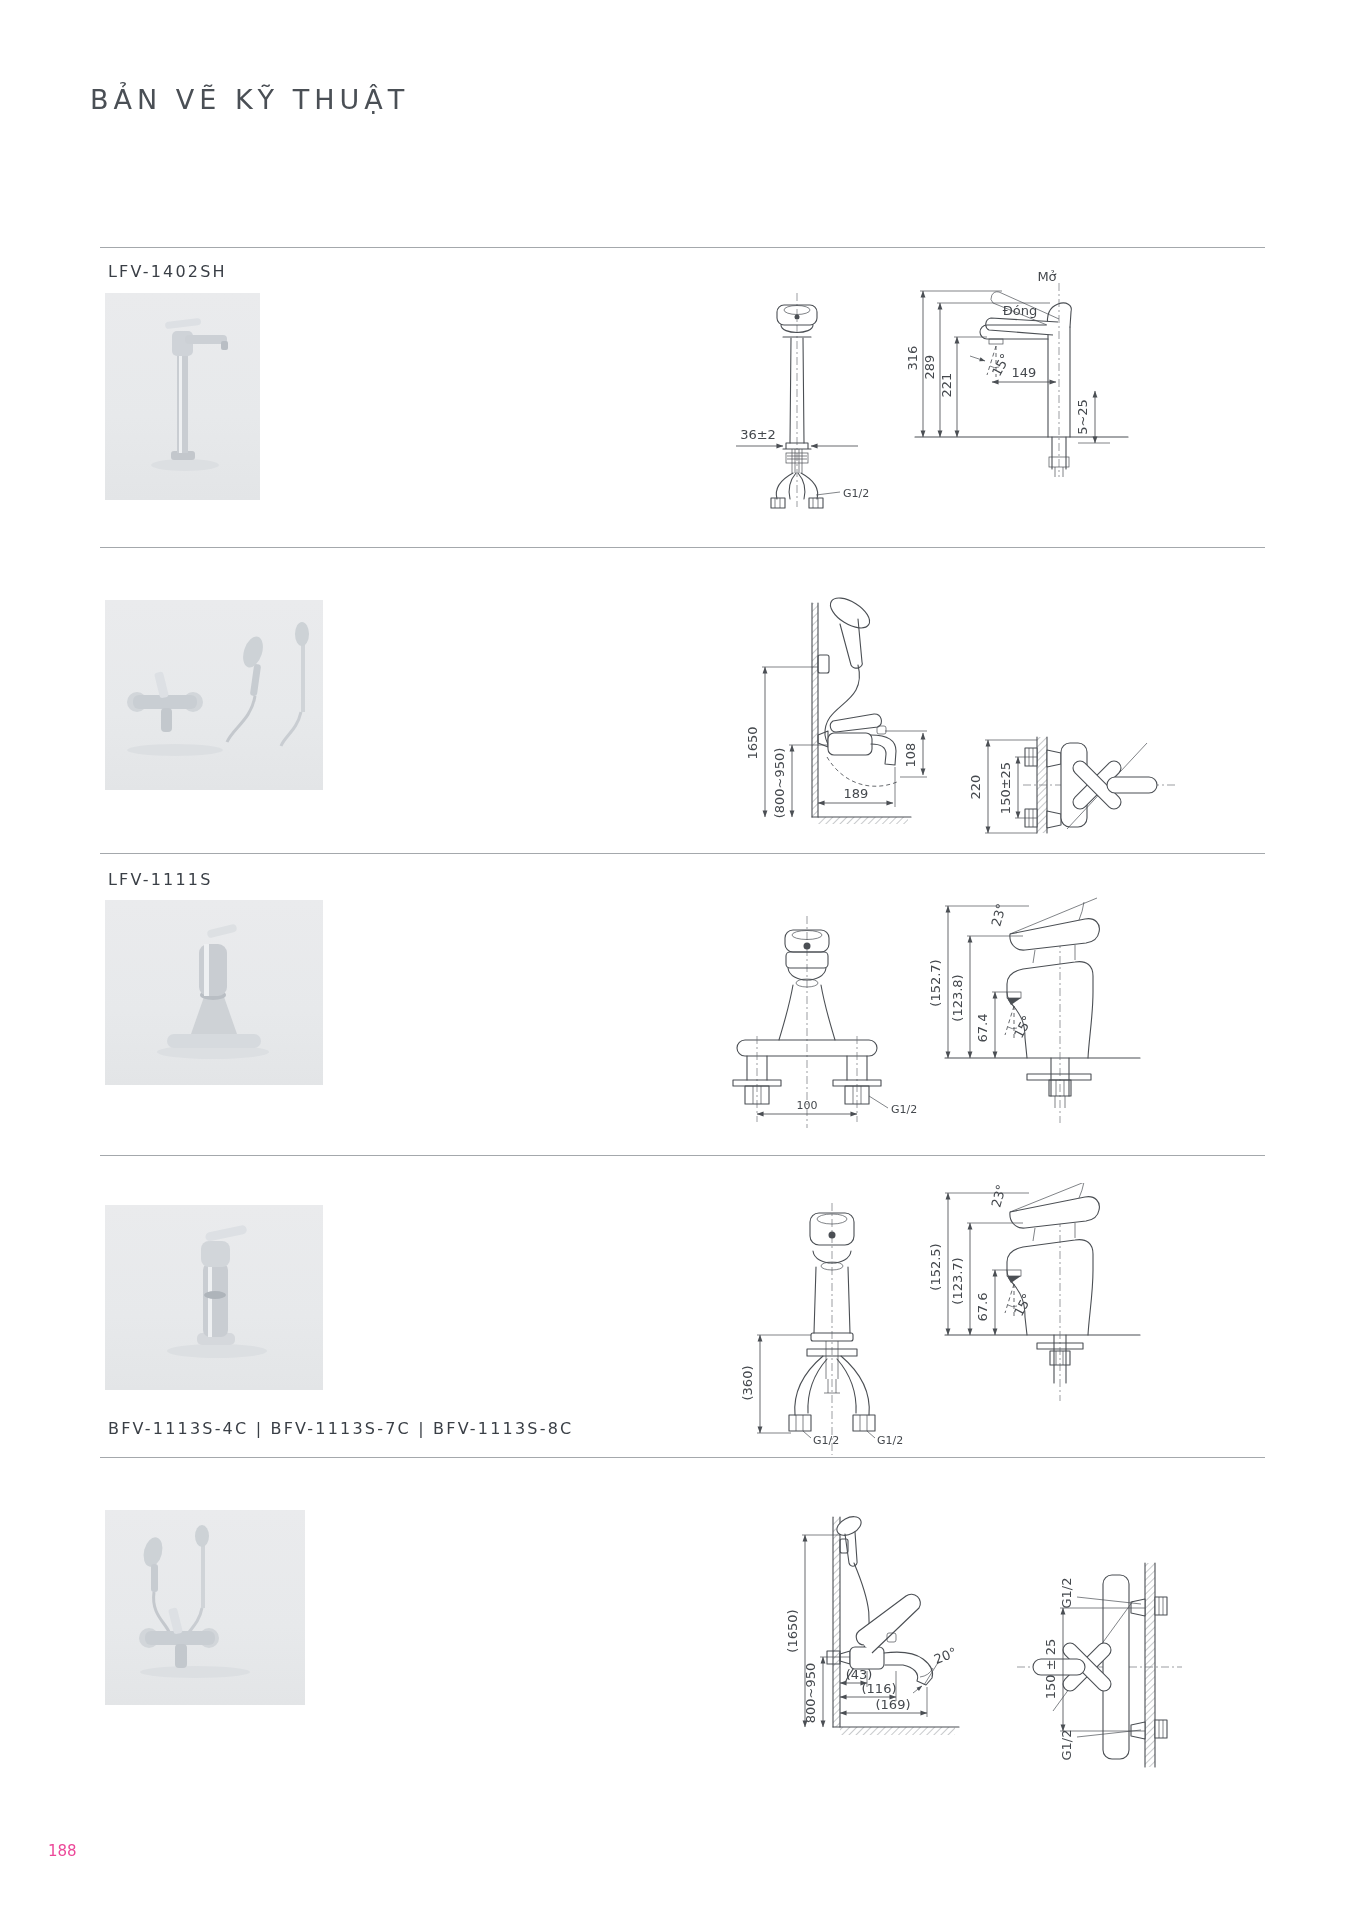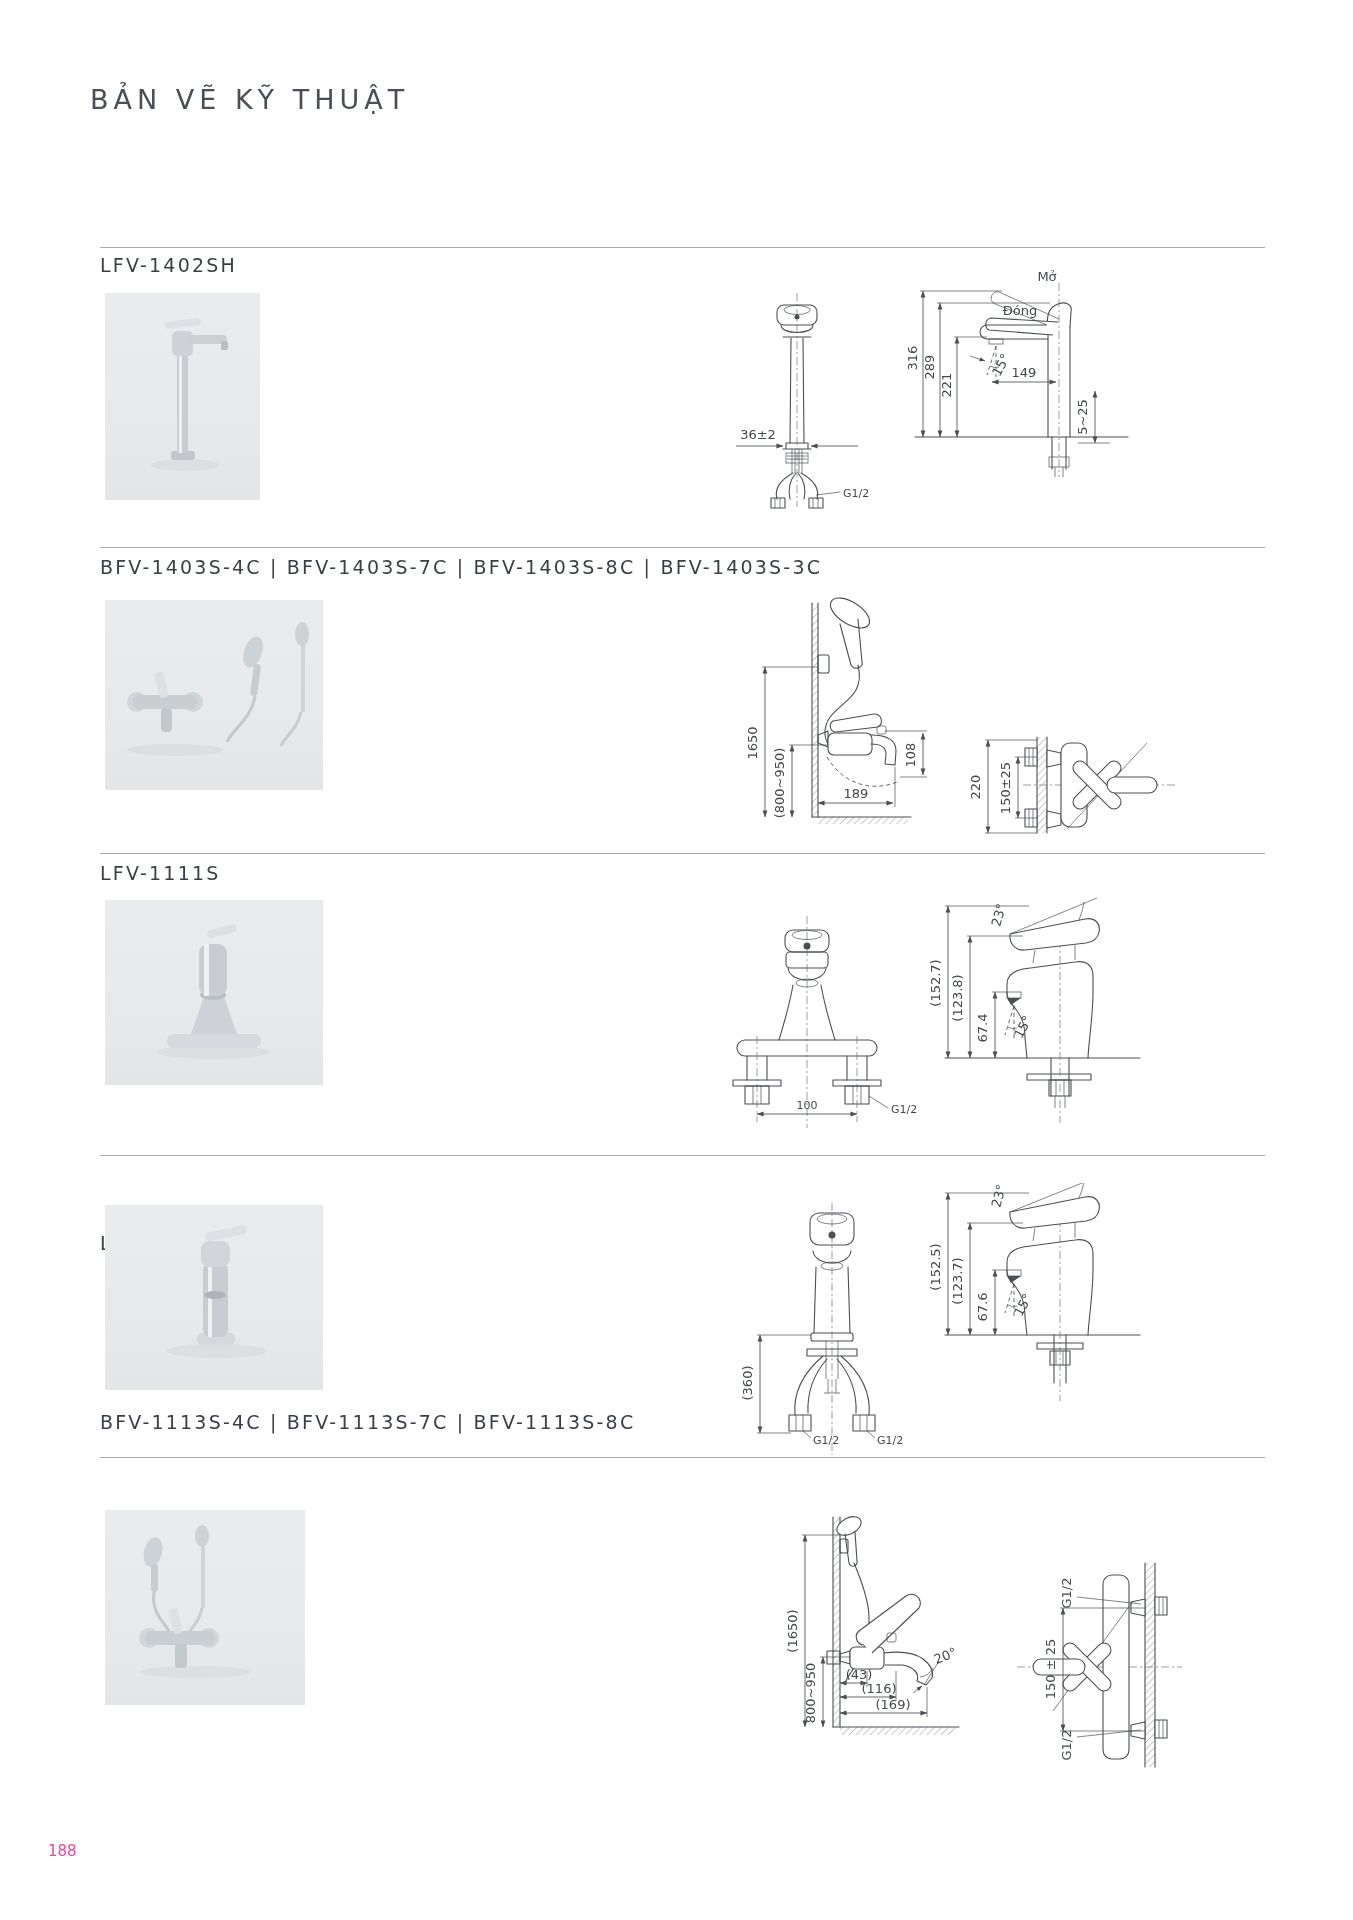--- a/index.html
+++ b/index.html
@@ -1,22 +1,22 @@
 <!DOCTYPE html>
 <html><head>
 <meta charset="utf-8">
 <style>
   html,body { margin:0; padding:0; background:#fff; }
   .page { position:relative; width:1353px; height:1920px; background:#ffffff; overflow:hidden;
           font-family:"DejaVu Sans", sans-serif; }
   .title { position:absolute; left:90px; top:84px; font-size:27px; letter-spacing:5px;
            color:#4a4f55; font-weight:400; }
   .rule { position:absolute; left:100px; width:1165px; height:0; border-top:1.2px solid #a4a8ac; }
-  .code { position:absolute; left:100px; font-size:19px; letter-spacing:2.2px; color:#3a3f46;
-          font-weight:500; margin:0; white-space:nowrap; }
+  .code { position:absolute; left:100px; font-size:16px; letter-spacing:2.2px; color:#3a3f46;
+          font-weight:500; margin:8px; white-space:nowrap; }
   .photo { position:absolute; background:linear-gradient(180deg,#eaebed 0%,#e7e9eb 60%,#e3e5e7 100%); }
   .dwg { position:absolute; }
   svg text { font-family:"DejaVu Sans", sans-serif; font-size:13px; fill:#44484d; }
   svg text.sm { font-size:11px; }
   .ln   { stroke:#4b4f54; stroke-width:1.1; fill:none; stroke-linecap:round; stroke-linejoin:round; }
   .lnf  { stroke:#4b4f54; stroke-width:1.1; fill:#ffffff; stroke-linejoin:round; }
   .thin { stroke:#4b4f54; stroke-width:0.7; fill:none; }
   .dim  { stroke:#4b4f54; stroke-width:0.85; fill:none; }
   .cl   { stroke:#70747a; stroke-width:0.7; fill:none; stroke-dasharray:8 3 2 3; }
   .dash { stroke:#4b4f54; stroke-width:0.85; fill:none; stroke-dasharray:4 3; }
@@ -123,21 +123,20 @@
           <text x="537" y="192" text-anchor="middle" transform="rotate(-90 537 192)">5~25</text>
         </g>
         <path class="ln" d="M502,212 V244 M516,212 V244"></path>
         <rect class="thin" x="499" y="232" width="20" height="10"></rect>
         <path class="thin" d="M505,242 V252 M513,242 V252"></path>
       </g>
     </svg>
   </div>
 
   <div class="rule" style="top:547px"></div>
-  <h2 class="code" style="top:556px">BFV-1403S-4C | BFV-1403S-7C | BFV-1403S-8C | BFV-1403S-3C</h2>
 
   <div class="photo" style="left:105px; top:600px; width:218px; height:190px">
     <svg width="218" height="190">
       <ellipse cx="70" cy="150" rx="48" ry="6" fill="#dcdfe2"></ellipse>
       <circle cx="32" cy="102" r="10" fill="#d2d6da"></circle>
         <circle cx="88" cy="102" r="10" fill="#d2d6da"></circle>
       <rect x="28" y="95" width="64" height="14" rx="6" fill="#c9ced3"></rect>
       <rect x="52" y="72" width="9" height="26" rx="3" fill="#dde0e4" transform="rotate(-14 56 85)"></rect>
       <rect x="56" y="108" width="11" height="24" rx="4" fill="#c3c8cd"></rect>
       <ellipse cx="148" cy="52" rx="9" ry="16" fill="#cdd2d6" transform="rotate(18 148 52)"></ellipse>

